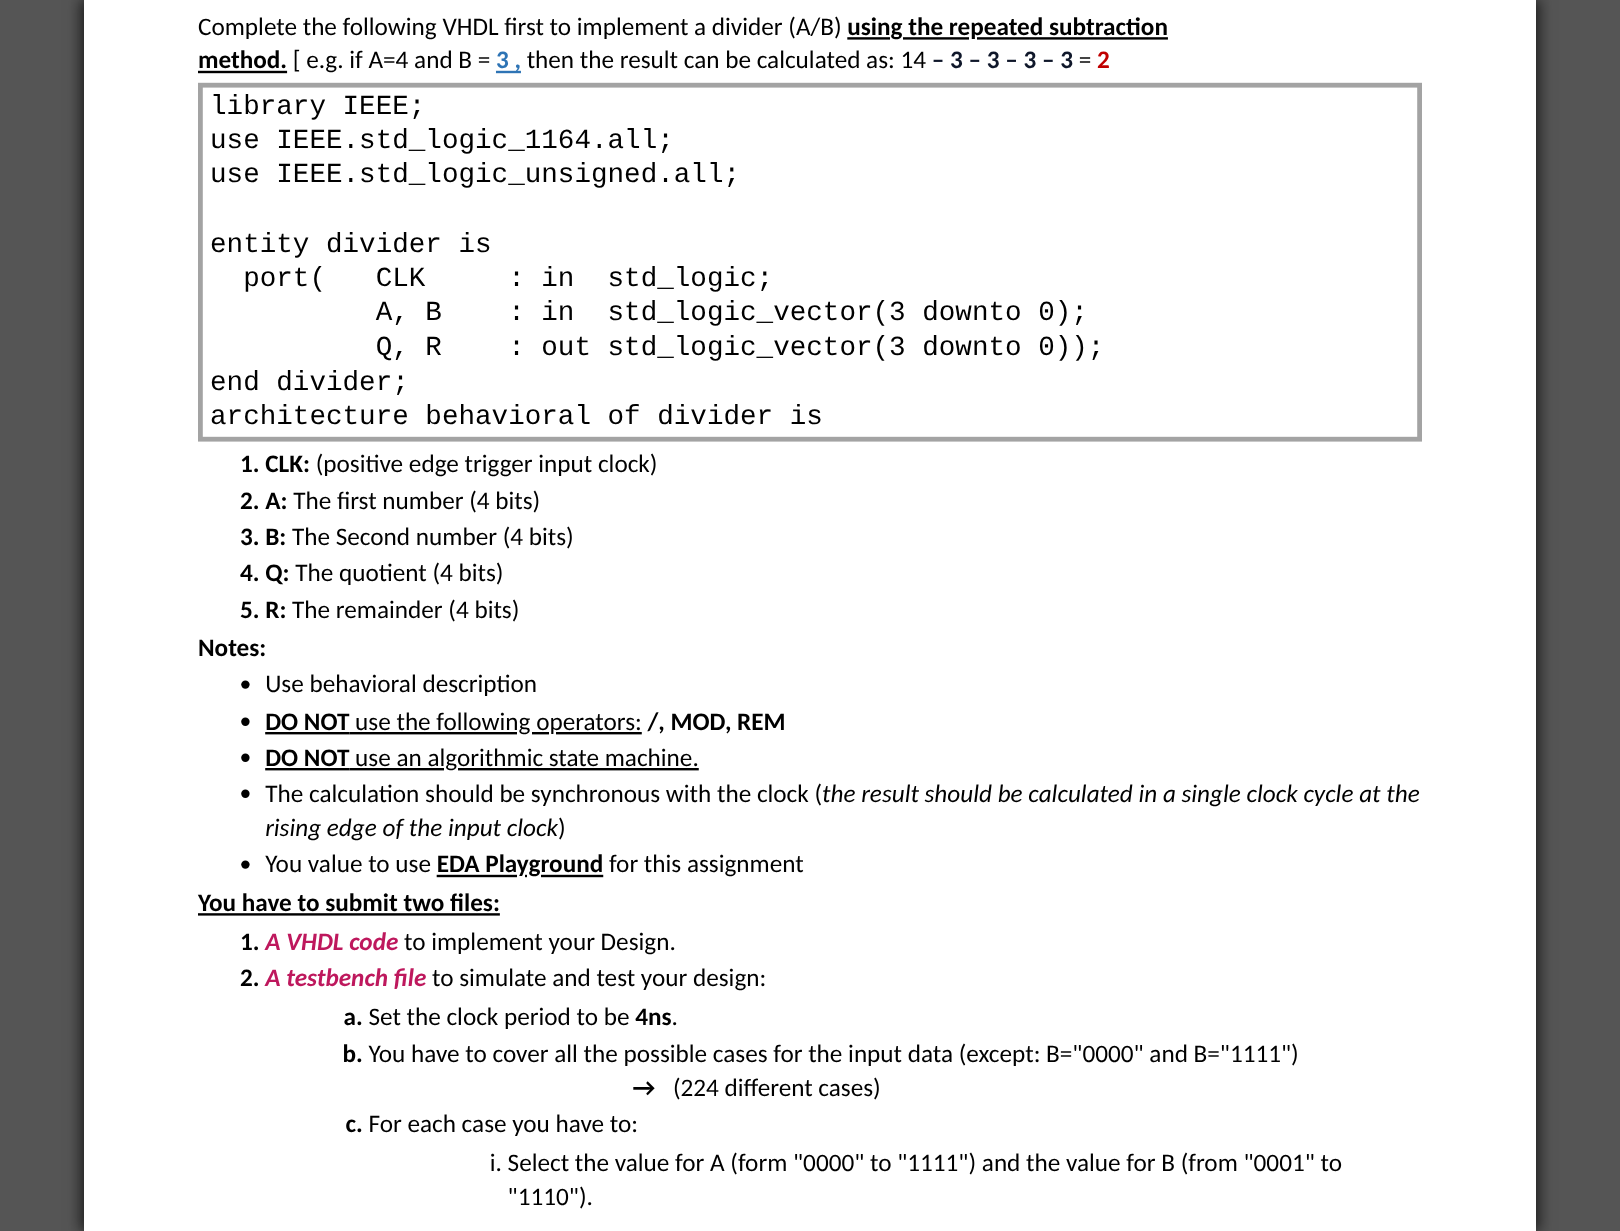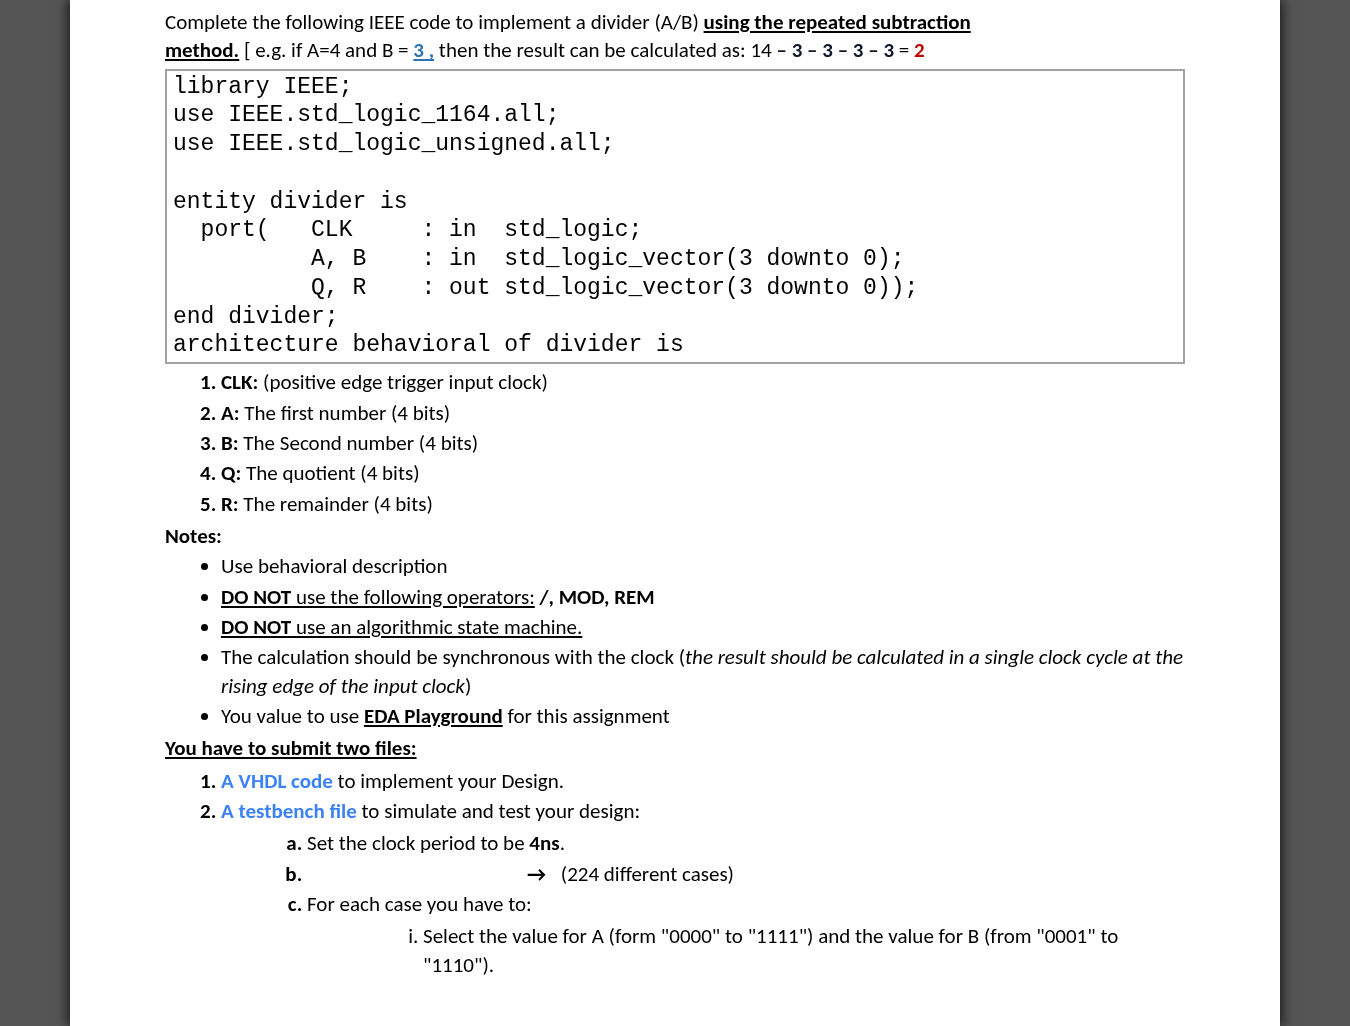--- a/index.html
+++ b/index.html
@@ -34,21 +34,21 @@
   .intro2 { }
   .intro2 .u { text-decoration: underline; font-weight: bold; }
   .intro2 .bnum { text-decoration: underline; font-weight: bold; color: #2e74b5; }
   .arrow-line { }
   .arrow { font-weight: bold; margin-right: 10px; }
   .arrow-line .q { font-weight: bold; color: #2e74b5; }
   .arrow-line .four { font-weight: bold; color: #2e74b5; }
   .arrow-line .r { font-weight: bold; color: #c00000; }
   .arrow-line .two { font-weight: bold; color: #c00000; }
   .codebox {
-    border: 2px solid #a3a3a3;
+    border: 4px solid #a3a3a3;
     padding: 2px 6px;
     font-family: Consolas, "Courier New", monospace;
     font-size: 23px;
     line-height: 1.25;
     white-space: pre;
     margin: 4px 0 2px 0;
   }
   .after-code { margin-top: 2px; }
   ol.pins, ol.submit, ol.tb, ol.each {
     margin: 4px 0 4px 0;
@@ -65,36 +65,36 @@
   ul.notes {
     margin: 2px 0 2px 0;
     padding-left: 56px;
     list-style-type: disc;
   }
   ul.notes > li { margin: 2px 0; }
   .notes .u { text-decoration: underline; font-weight: bold; }
   .notes .nb { font-weight: bold; }
   .notes .ital { font-style: italic; }
   .submit-head { font-weight: bold; text-decoration: underline; margin-top: 4px; }
-  ol.submit .red { color: #3b82f6; font-weight: bold; }
+  ol.submit .red { color: #be185d; font-weight: bold; font-style: italic; }
   ol.tb { list-style-type: lower-alpha; padding-left: 86px; }
   ol.each { list-style-type: lower-roman; padding-left: 116px; }
   .tb-arrow-line { padding-left: 220px; }
   .redminus { color: #0f172a; font-weight: bold; }
   .remain2 { color: #c00000; font-weight: bold; }
 </style>
 </head>
 <body>
 
 <div class="page-wrap">
   <div class="paper">
     <div class="content">
 
       <div class="intro1">
-        <span>Complete the following IEEE code to implement a divider (A/B) </span><span class="u">using the repeated subtraction</span>
+        <span>Complete the following VHDL first to implement a divider (A/B) </span><span class="u">using the repeated subtraction</span>
       </div>
 
       <div class="intro2">
         <span class="u">method.</span><span> [ e.g. if A=4 and B = </span><span class="bnum">3 ,</span><span> then the result can be calculated as: 14 </span><span class="redminus">– 3 – 3 – 3 – 3</span><span> = </span><span class="remain2">2</span>
       </div>
 
 
       <div class="codebox">library IEEE;
 use IEEE.std_logic_1164.all;
 use IEEE.std_logic_unsigned.all;
@@ -125,21 +125,21 @@
         <li><span>You value to use </span><span class="u">EDA Playground</span><span> for this assignment</span></li>
       </ul>
 
       <div class="submit-head">You have to submit two files:</div>
 
       <ol class="submit">
         <li><span class="red">A VHDL code</span><span> to implement your Design.</span></li>
         <li><span class="red">A testbench file</span><span> to simulate and test your design:</span>
           <ol class="tb">
             <li><span>Set the clock period to be </span><span class="bold">4ns</span><span>.</span></li>
-            <li>
+            <li><span>You have to cover all the possible cases for the input data (except: B="0000" and B="1111")</span>
               <div class="tb-arrow-line"><span class="arrow">→</span><span> (224 different cases)</span></div>
             </li>
             <li><span>For each case you have to:</span>
               <ol class="each">
                 <li>Select the value for A (form "0000" to "1111") and the value for B (from "0001" to "1110").</li>
               </ol>
             </li>
           </ol>
         </li>
       </ol>

